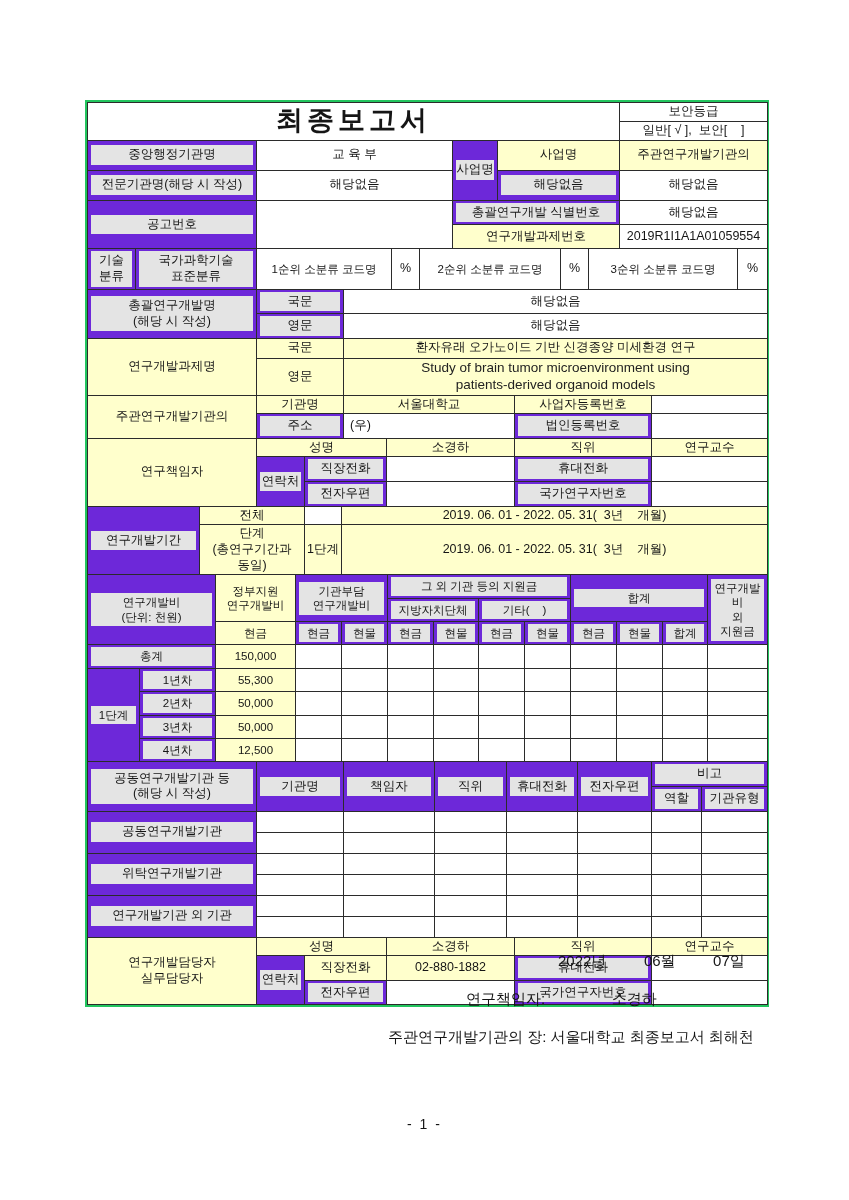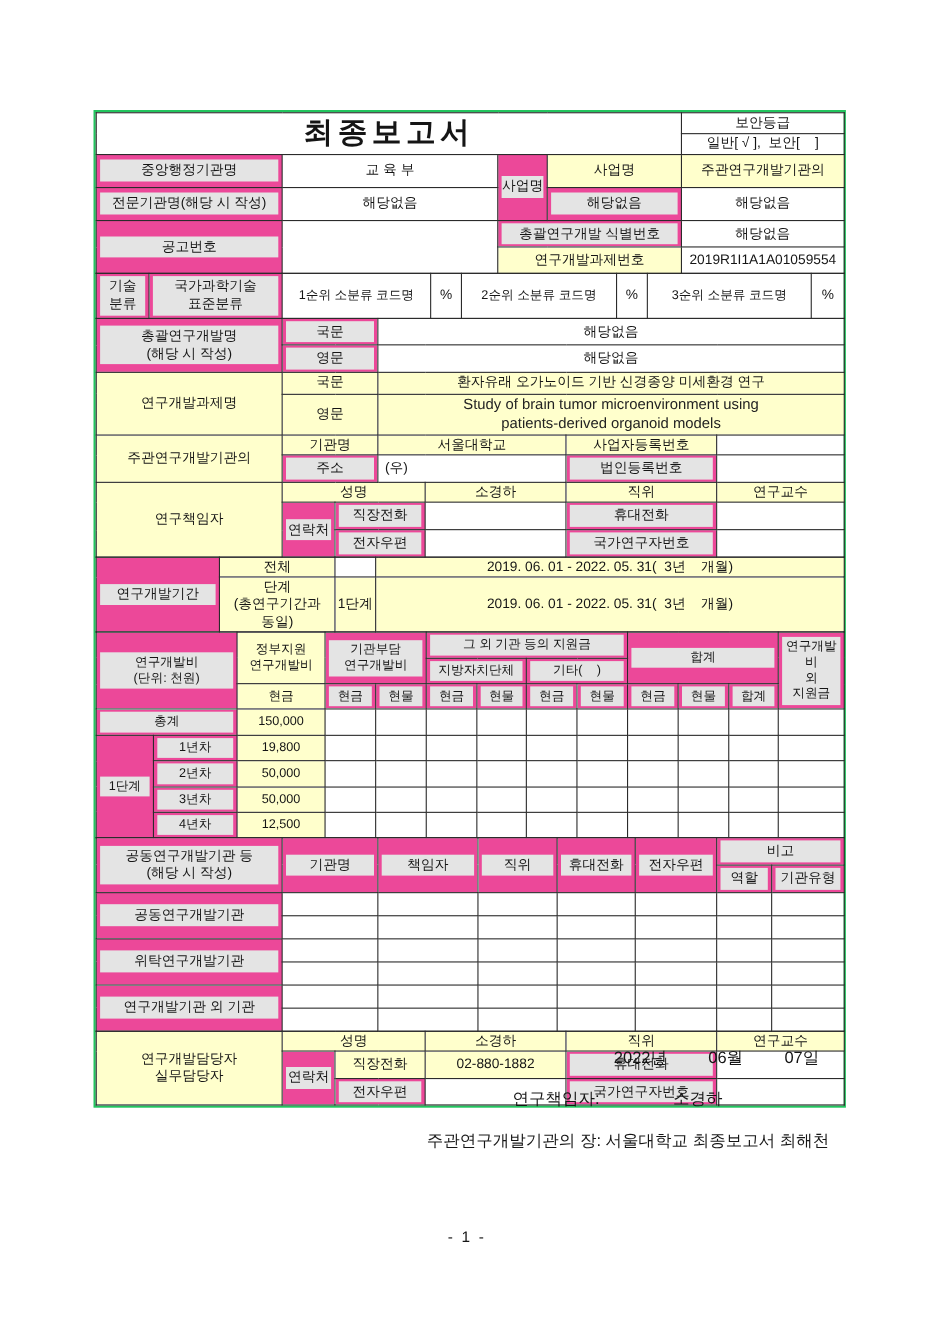--- a/index.html
+++ b/index.html
@@ -4,21 +4,21 @@
 <style>
   html,body{margin:0;padding:0;background:#ffffff;}
   .page{position:relative;width:849px;height:1200px;background:#ffffff;
         font-family:"Liberation Sans",sans-serif;color:#151515;overflow:hidden;}
   .frame{position:absolute;left:85px;top:100px;width:680px;border:2px solid #22c55e;}
   table{border-collapse:collapse;table-layout:fixed;width:680px;margin-top:-1px;}
   table:first-child{margin-top:0;}
   td{border:1px solid #2b2b2b;font-size:12.5px;text-align:center;vertical-align:middle;
      padding:1px 2px;overflow:hidden;white-space:pre-wrap;line-height:1.25;}
   .y{background:#FFFFCC;}
-  .g{padding:2px;background:#ec4899;}
+  .g{padding:2px;background:#6d28d9;}
   .gb{display:block;background:#E4E4E4;margin:0 1px;padding:2px 0;line-height:1.25;}
   .ttl{font-size:27px;font-weight:bold;letter-spacing:4px;}
   .sm{font-size:11.5px;}
   .eng{font-size:13.5px;color:#222;}
   .left{text-align:left;padding-left:6px;}
   .footer-text{position:absolute;left:85px;width:680px;font-size:14.5px;
                line-height:1.9;word-spacing:3px;white-space:pre-wrap;}
   .abs{position:absolute;font-size:15px;white-space:pre;}
   .pagenum{position:absolute;left:0;top:1116px;width:849px;text-align:center;
            font-size:14px;letter-spacing:2px;}
@@ -245,21 +245,21 @@
             <td></td>
             <td></td>
             <td></td>
             <td></td>
             <td></td>
             <td></td>
       </tr>
       <tr style="height:16px">
         <td class="g sm" rowspan="4"><span class="gb">1단계</span></td>
         <td class="g sm"><span class="gb">1년차</span></td>
-        <td class="y sm">19,800</td>
+        <td class="y sm">55,300</td>
         <td></td>
             <td></td>
             <td></td>
             <td></td>
             <td></td>
             <td></td>
             <td></td>
             <td></td>
             <td></td>
             <td></td>

